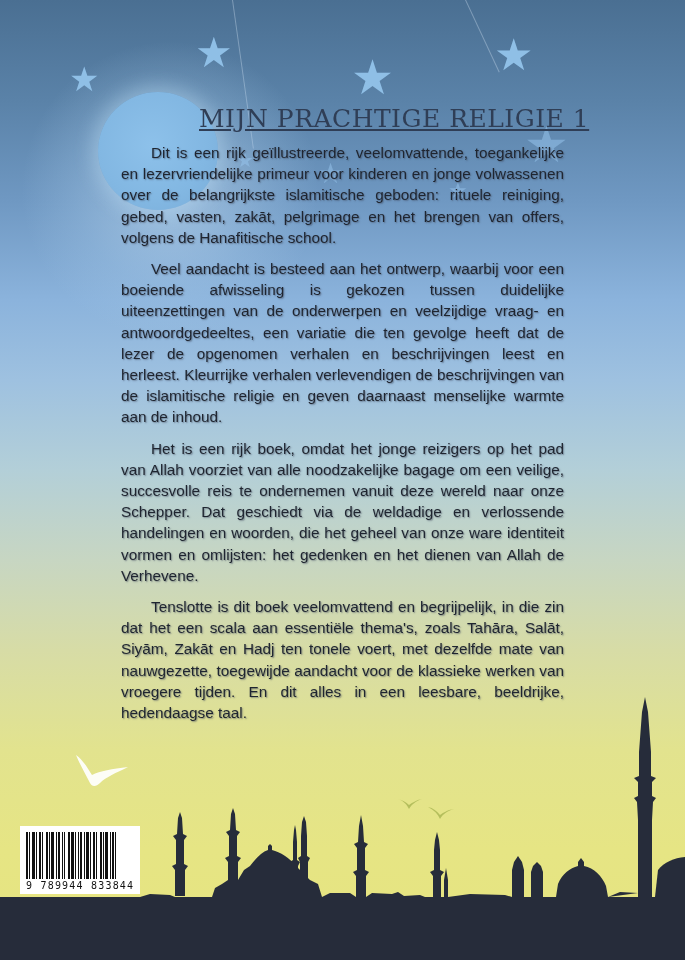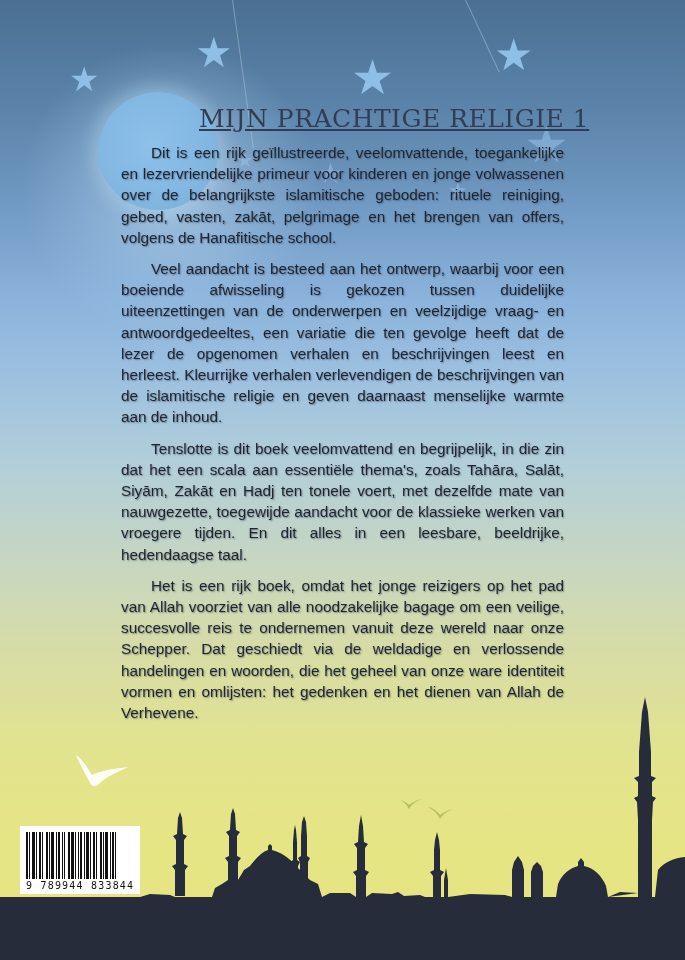--- a/index.html
+++ b/index.html
@@ -94,22 +94,22 @@
   <div class="star faint" style="left:524px;top:120px;font-size:50px;">★</div>
   <div class="star faint" style="left:448px;top:180px;font-size:22px;">★</div>
   <div class="star faint" style="left:318px;top:160px;font-size:28px;">★</div>
   <div class="star faint" style="left:236px;top:150px;font-size:20px;">★</div>
 
   <div class="title">MIJN PRACHTIGE RELIGIE 1</div>
 
   <div class="body-text">
     <p>Dit is een rijk geïllustreerde, veelomvattende, toegankelijke en lezervriendelijke primeur voor kinderen en jonge volwassenen over de belangrijkste islamitische geboden: rituele reiniging, gebed, vasten, zakāt, pelgrimage en het brengen van offers, volgens de Hanafitische school.</p>
     <p>Veel aandacht is besteed aan het ontwerp, waarbij voor een boeiende afwisseling is gekozen tussen duidelijke uiteenzettingen van de onderwerpen en veelzijdige vraag- en antwoordgedeeltes, een variatie die ten gevolge heeft dat de lezer de opgenomen verhalen en beschrijvingen leest en herleest. Kleurrijke verhalen verlevendigen de beschrijvingen van de islamitische religie en geven daarnaast menselijke warmte aan de inhoud.</p>
+    <p>Het is een rijk boek, omdat het jonge reizigers op het pad van Allah voorziet van alle noodzakelijke bagage om een veilige, succesvolle reis te ondernemen vanuit deze wereld naar onze Schepper. Dat geschiedt via de weldadige en verlossende handelingen en woorden, die het geheel van onze ware identiteit vormen en omlijsten: het gedenken en het dienen van Allah de Verhevene.</p>
     <p>Tenslotte is dit boek veelomvattend en begrijpelijk, in die zin dat het een scala aan essentiële thema's, zoals Tahāra, Salāt, Siyām, Zakāt en Hadj ten tonele voert, met dezelfde mate van nauwgezette, toegewijde aandacht voor de klassieke werken van vroegere tijden. En dit alles in een leesbare, beeldrijke, hedendaagse taal.</p>
-    <p>Het is een rijk boek, omdat het jonge reizigers op het pad van Allah voorziet van alle noodzakelijke bagage om een veilige, succesvolle reis te ondernemen vanuit deze wereld naar onze Schepper. Dat geschiedt via de weldadige en verlossende handelingen en woorden, die het geheel van onze ware identiteit vormen en omlijsten: het gedenken en het dienen van Allah de Verhevene.</p>
   </div>
 
   <svg class="bird" style="left:74px;top:753px;" width="56" height="36" viewBox="0 0 56 36">
     <path d="M2 2 C10 8 14 16 18 22 C26 18 38 16 54 14 C42 20 32 24 26 30 C22 34 18 34 16 30 C12 22 6 12 2 2 Z" fill="#ffffff" opacity="0.92"></path>
   </svg>
 
   <svg class="bird" style="left:398px;top:795px;" width="24" height="16" viewBox="0 0 24 16">
     <path d="M0 4 C6 6 9 10 11 14 C14 9 18 6 24 4 C18 5 14 8 11 10 C8 7 4 5 0 4 Z" fill="#9fae4a" opacity="0.7"></path>
   </svg>
   <svg class="bird" style="left:428px;top:805px;" width="26" height="16" viewBox="0 0 26 16">

